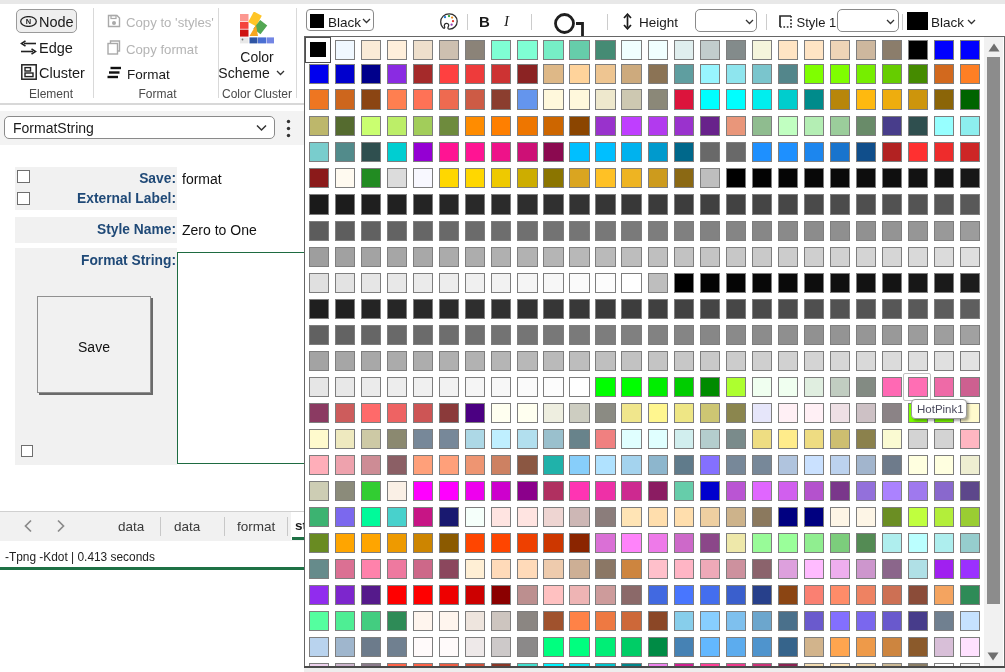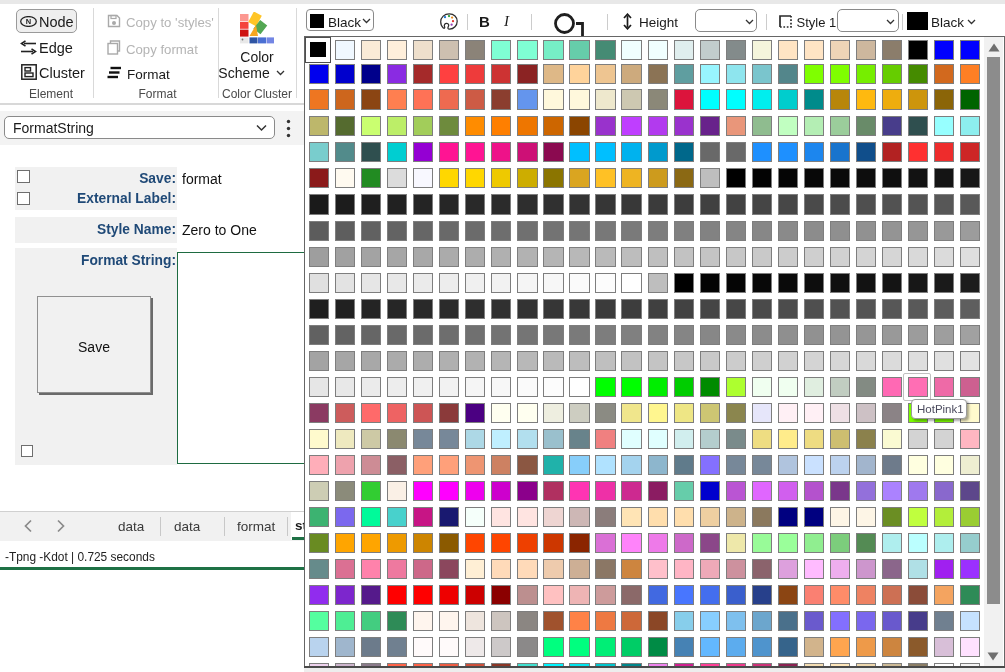--- a/index.html
+++ b/index.html
@@ -195,21 +195,21 @@
 <div class="abs" style="left:118px;top:519px;font-size:13.5px;color:#3a3a3a">data</div>
 <div class="vsep" style="left:160px;top:517px;height:19px;background:#c8c8c8"></div>
 <div class="abs" style="left:174px;top:519px;font-size:13.5px;color:#3a3a3a">data</div>
 <div class="vsep" style="left:224px;top:517px;height:19px;background:#c8c8c8"></div>
 <div class="abs" style="left:237px;top:519px;font-size:13.5px;color:#3a3a3a">format</div>
 <div class="vsep" style="left:287px;top:517px;height:19px;background:#c8c8c8"></div>
 <div class="abs" style="left:291px;top:512px;width:13px;height:28px;background:#fff"></div>
 <div class="abs" style="left:295px;top:518px;font-size:13.5px;font-weight:bold;color:#1a1a1a">st</div>
 <div class="abs" style="left:292px;top:537px;width:12px;height:2.5px;background:#1E7145"></div>
 
-<div class="abs" style="left:5px;top:550px;font-size:11.9px;color:#222">-Tpng -Kdot | 0.725 seconds</div>
+<div class="abs" style="left:5px;top:550px;font-size:11.9px;color:#222">-Tpng -Kdot | 0.413 seconds</div>
 <div class="abs" style="left:0;top:567px;width:304px;height:2.5px;background:#1E7145"></div>
 
 <div class="abs" style="left:304px;top:36px;width:701px;height:636px;background:#fff;border-left:1.3px solid #666;border-top:1.3px solid #666;border-right:1.3px solid #666"></div>
 
 <div style="position:absolute;left:304.6px;top:36.9px;width:26.6px;height:25.8px;border:1.4px solid #4f4f4f;background:#fff"></div>
 <div style="position:absolute;left:309.9px;top:41.9px;width:16.6px;height:15.6px;background:#000"></div>
 <div class="c" style="left:335.2px;top:39.7px;background:#F0F8FF"></div>
 <div class="c" style="left:361.2px;top:39.7px;background:#FAEBD7"></div>
 <div class="c" style="left:387.3px;top:39.7px;background:#FFEFDB"></div>
 <div class="c" style="left:413.3px;top:39.7px;background:#EEDFCC"></div>

